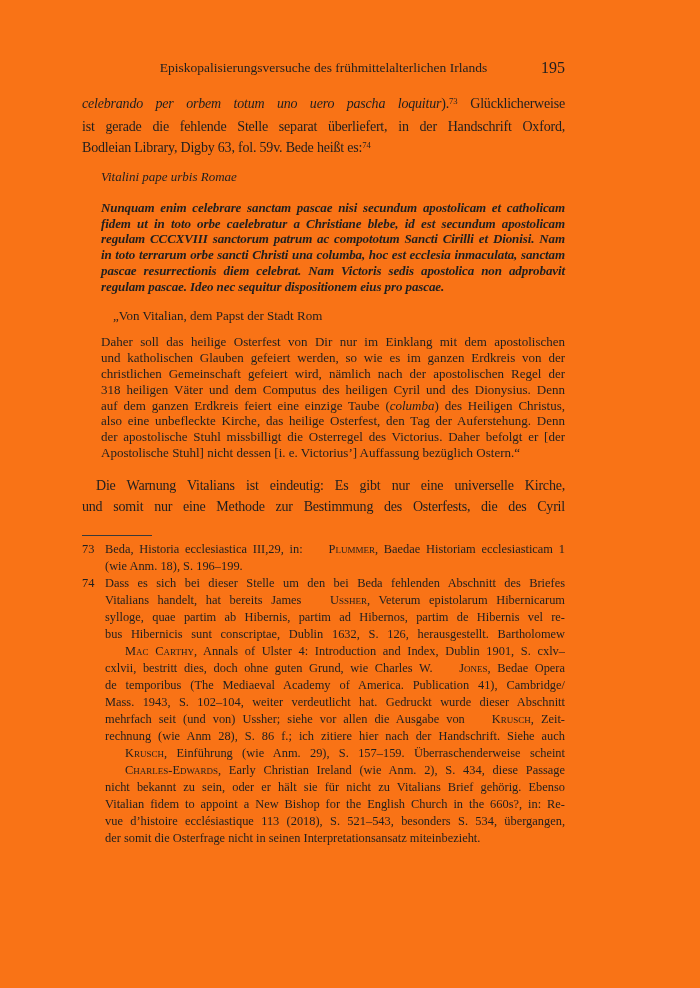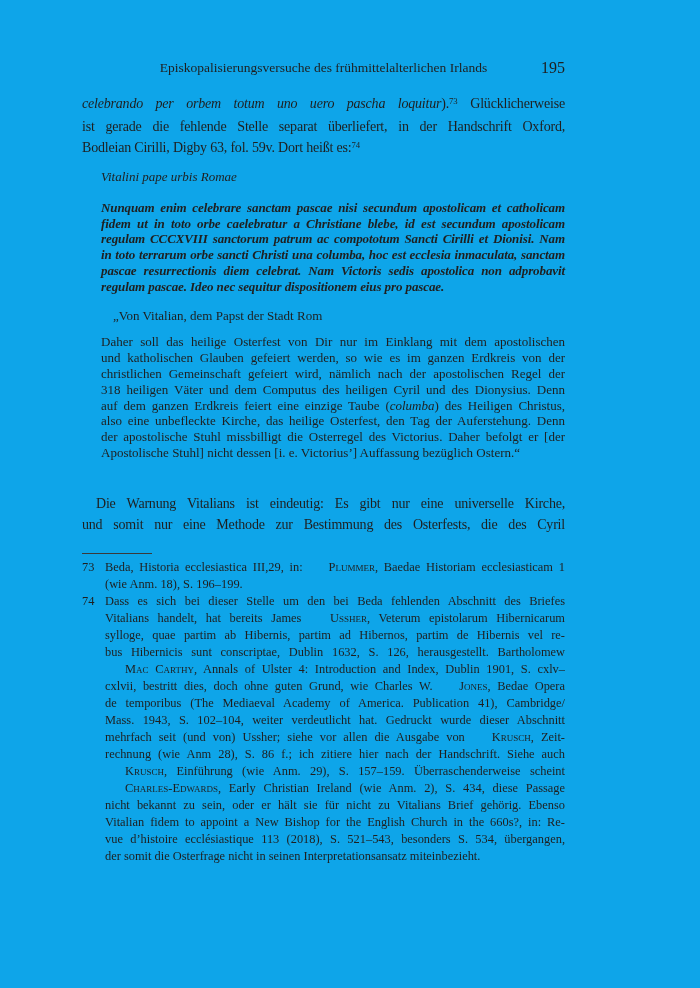--- a/index.html
+++ b/index.html
@@ -1,33 +1,33 @@
 <!DOCTYPE html>
 <html lang="de"><head>
 <meta charset="utf-8">
 <style>
   html,body{margin:0;padding:0;background:#ffffff;}
   .page{
-    position:relative;width:700px;height:988px;background:#0ea5e9;
+    position:relative;width:700px;height:988px;background:#f97316;
     font-family:"Liberation Serif","DejaVu Serif",serif;color:#1f1f1f;
     overflow:hidden;
   }
   .content{position:absolute;left:82px;top:60px;width:483px;}
   .pagehead{position:relative;height:16px;font-size:13.5px;line-height:16px;text-align:center;}
   .pagehead .pagenum{position:absolute;right:0;top:0;font-size:16px;}
   .para .line{text-align:justify;text-align-last:justify;}
   .para .line.last{text-align-last:left;}
   .body-text{font-size:14px;line-height:21px;letter-spacing:-0.2px;}
   .para1{margin-top:17px;}
   .quote{margin-left:19px;font-size:13px;line-height:15.8px;}
   .latin-heading{margin-top:9px;}
   .latin{margin-top:15px;letter-spacing:-0.1px;font-weight:bold;}
   .gintro{margin-top:13px;margin-left:31px;}
   .german{margin-top:11px;}
-  .para2{margin-top:32px;}
+  .para2{margin-top:14px;}
   .para2 .line:first-child{padding-left:14px;}
   .fnsep{margin-top:18px;width:70px;height:0;border-top:1px solid #3a3a3a;}
   .footnotes{margin-top:5px;font-size:12.4px;line-height:17px;}
   .fn{position:relative;padding-left:23px;}
   .fn .line{text-align:justify;text-align-last:justify;}
   .fn .line.last{text-align-last:left;}
   .fn-num{position:absolute;left:0;top:0;}
   .i{font-style:italic;}
   .sc{font-variant:small-caps;padding-left:20px;}
   .sup{font-size:0.62em;position:relative;top:-0.45em;letter-spacing:0;}
@@ -39,21 +39,21 @@
   <div class="content">
 
     <div class="pagehead">
       <span class="htitle">Episkopalisierungsversuche des frühmittelalterlichen Irlands</span>
       <span class="pagenum">195</span>
     </div>
 
     <div class="para body-text para1">
         <div class="line"><span class="i">celebrando per orbem totum uno uero pascha loquitur</span><span>).</span><span class="sup">73</span><span> Glücklicherweise</span></div>
         <div class="line"><span>ist gerade die fehlende Stelle separat überliefert, in der Handschrift Oxford,</span></div>
-        <div class="line last"><span>Bodleian Cirilli, Digby 63, fol. 59v. Dort heißt es:</span><span class="sup">74</span></div>
+        <div class="line last"><span>Bodleian Library, Digby 63, fol. 59v. Bede heißt es:</span><span class="sup">74</span></div>
       </div>
 
     <div class="para quote latin-heading">
         <div class="line last"><span class="i">Vitalini pape urbis Romae</span></div>
       </div>
 
     <div class="para quote latin">
         <div class="line"><span class="i">Nunquam enim celebrare sanctam pascae nisi secundum apostolicam et catholicam</span></div>
         <div class="line"><span class="i">fidem ut in toto orbe caelebratur a Christiane blebe, id est secundum apostolicam</span></div>
         <div class="line"><span class="i">regulam CCCXVIII sanctorum patrum ac compototum Sancti Cirilli et Dionisi. Nam</span></div>

